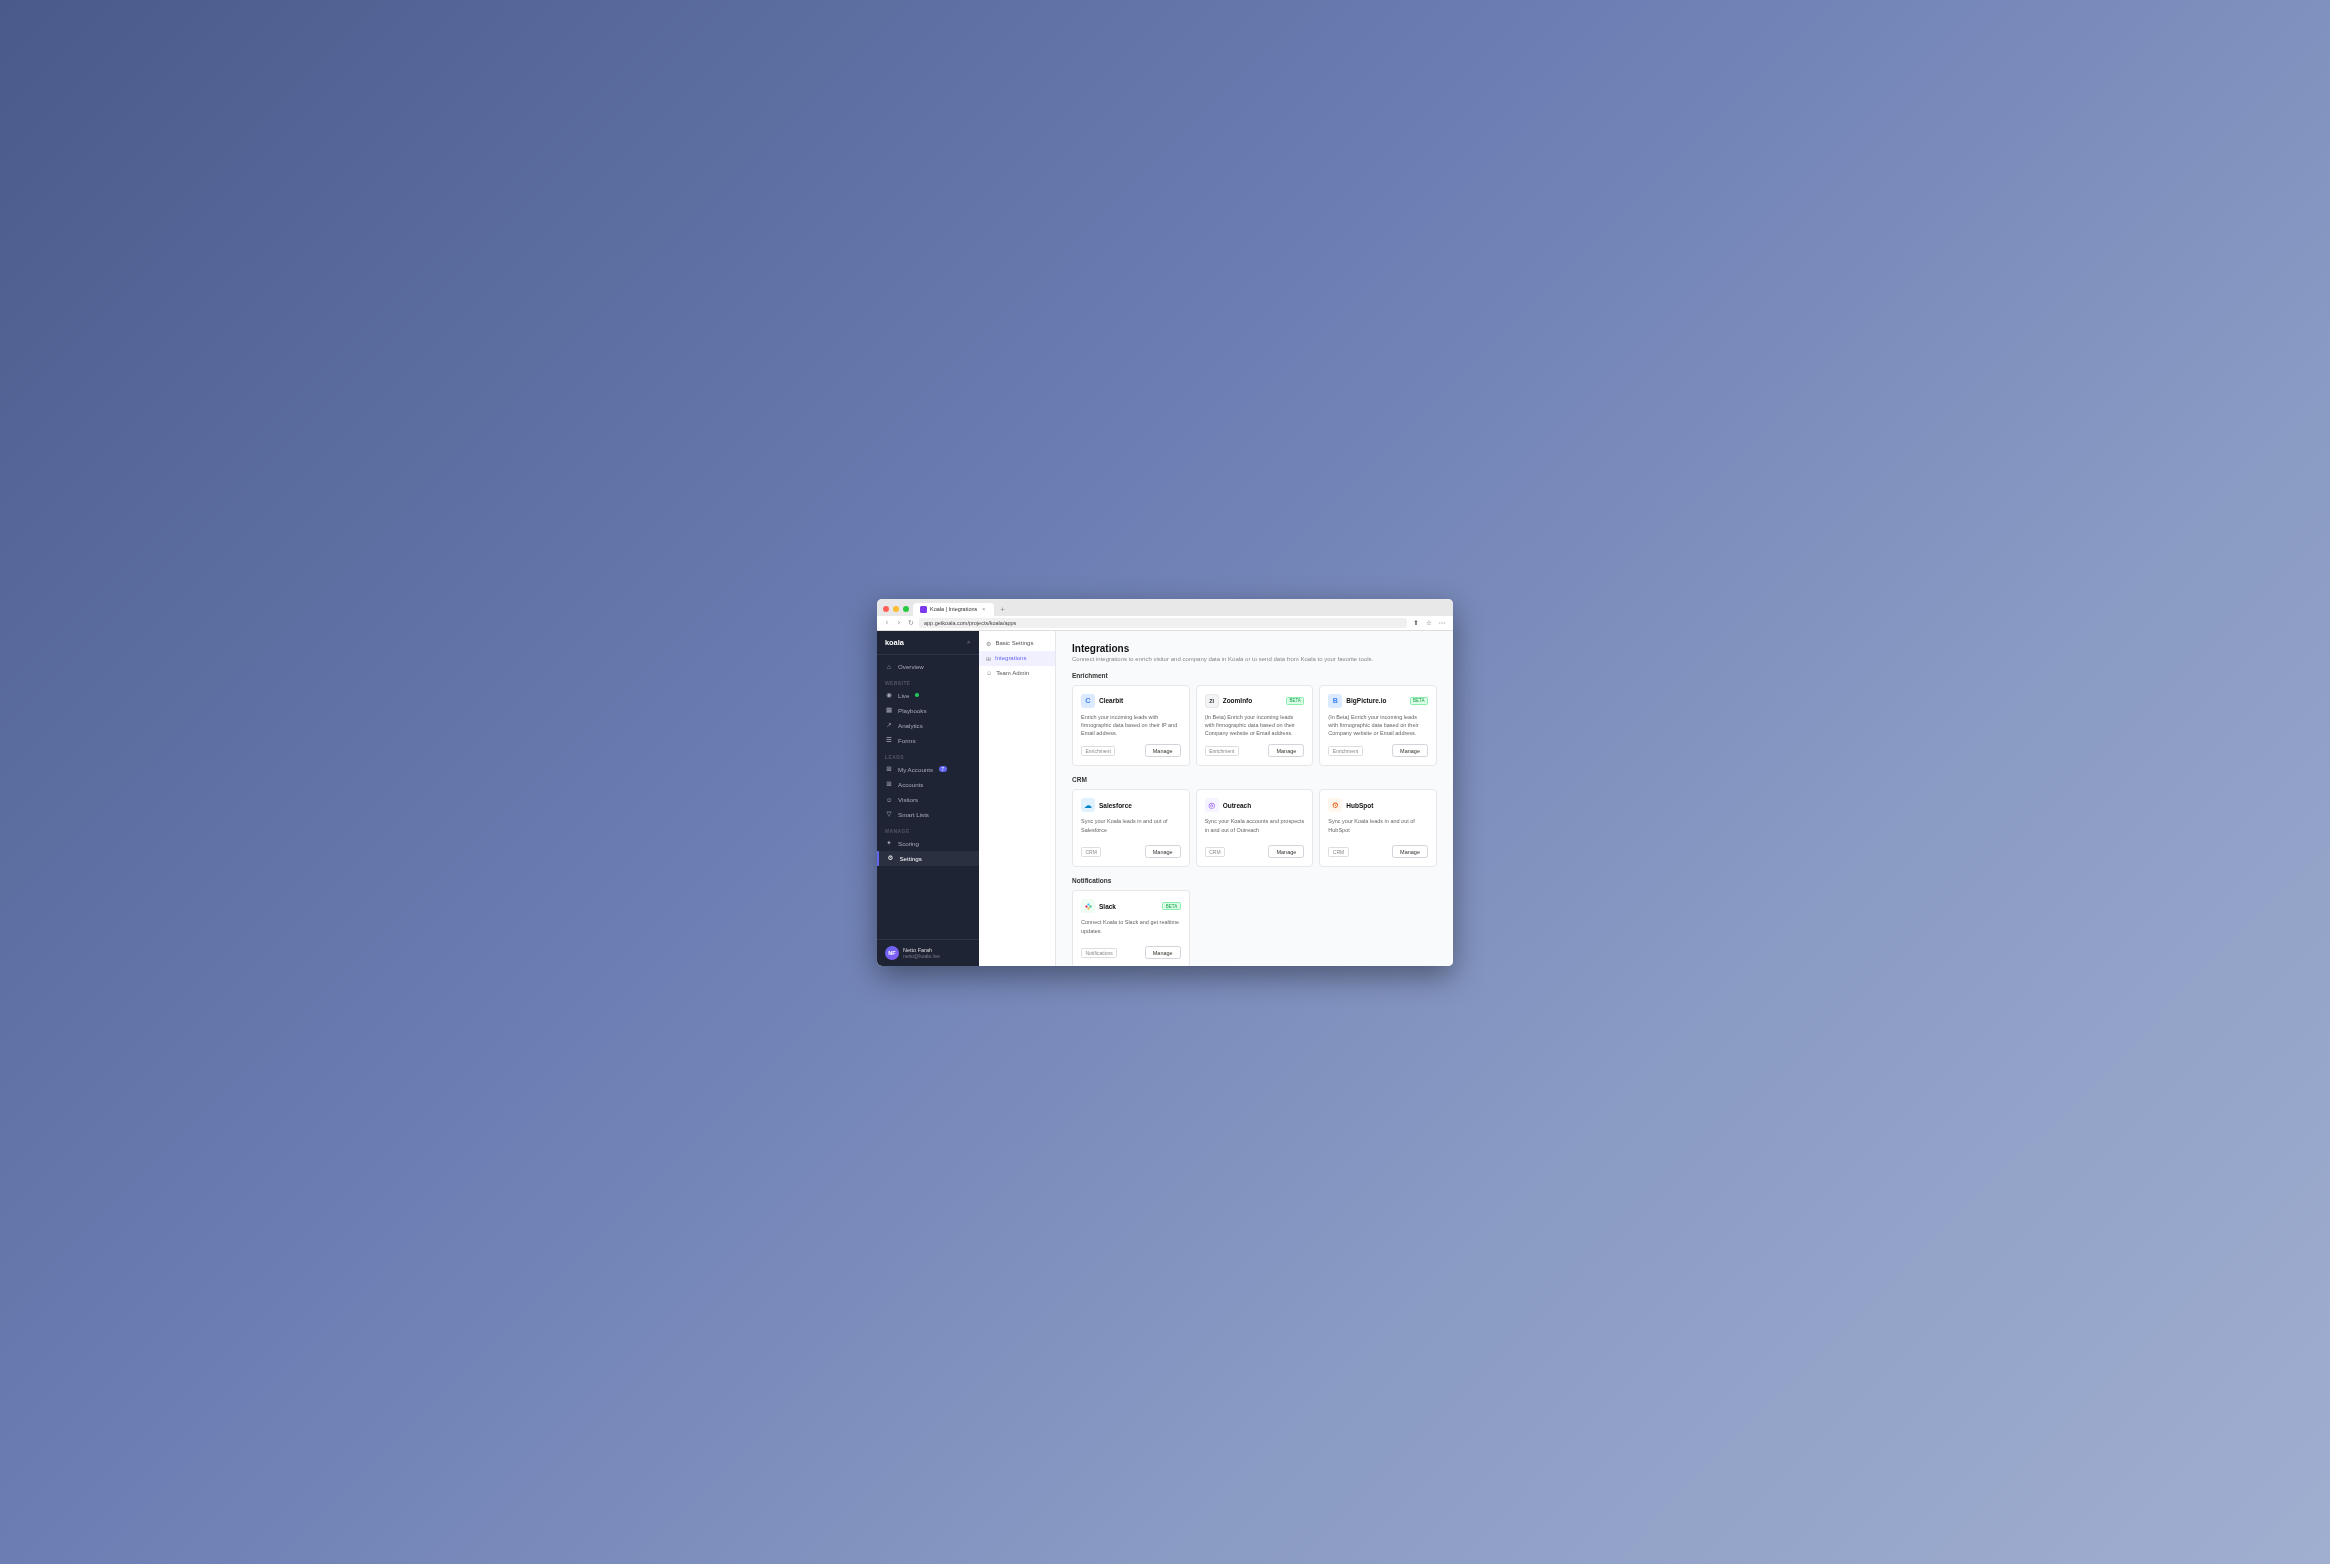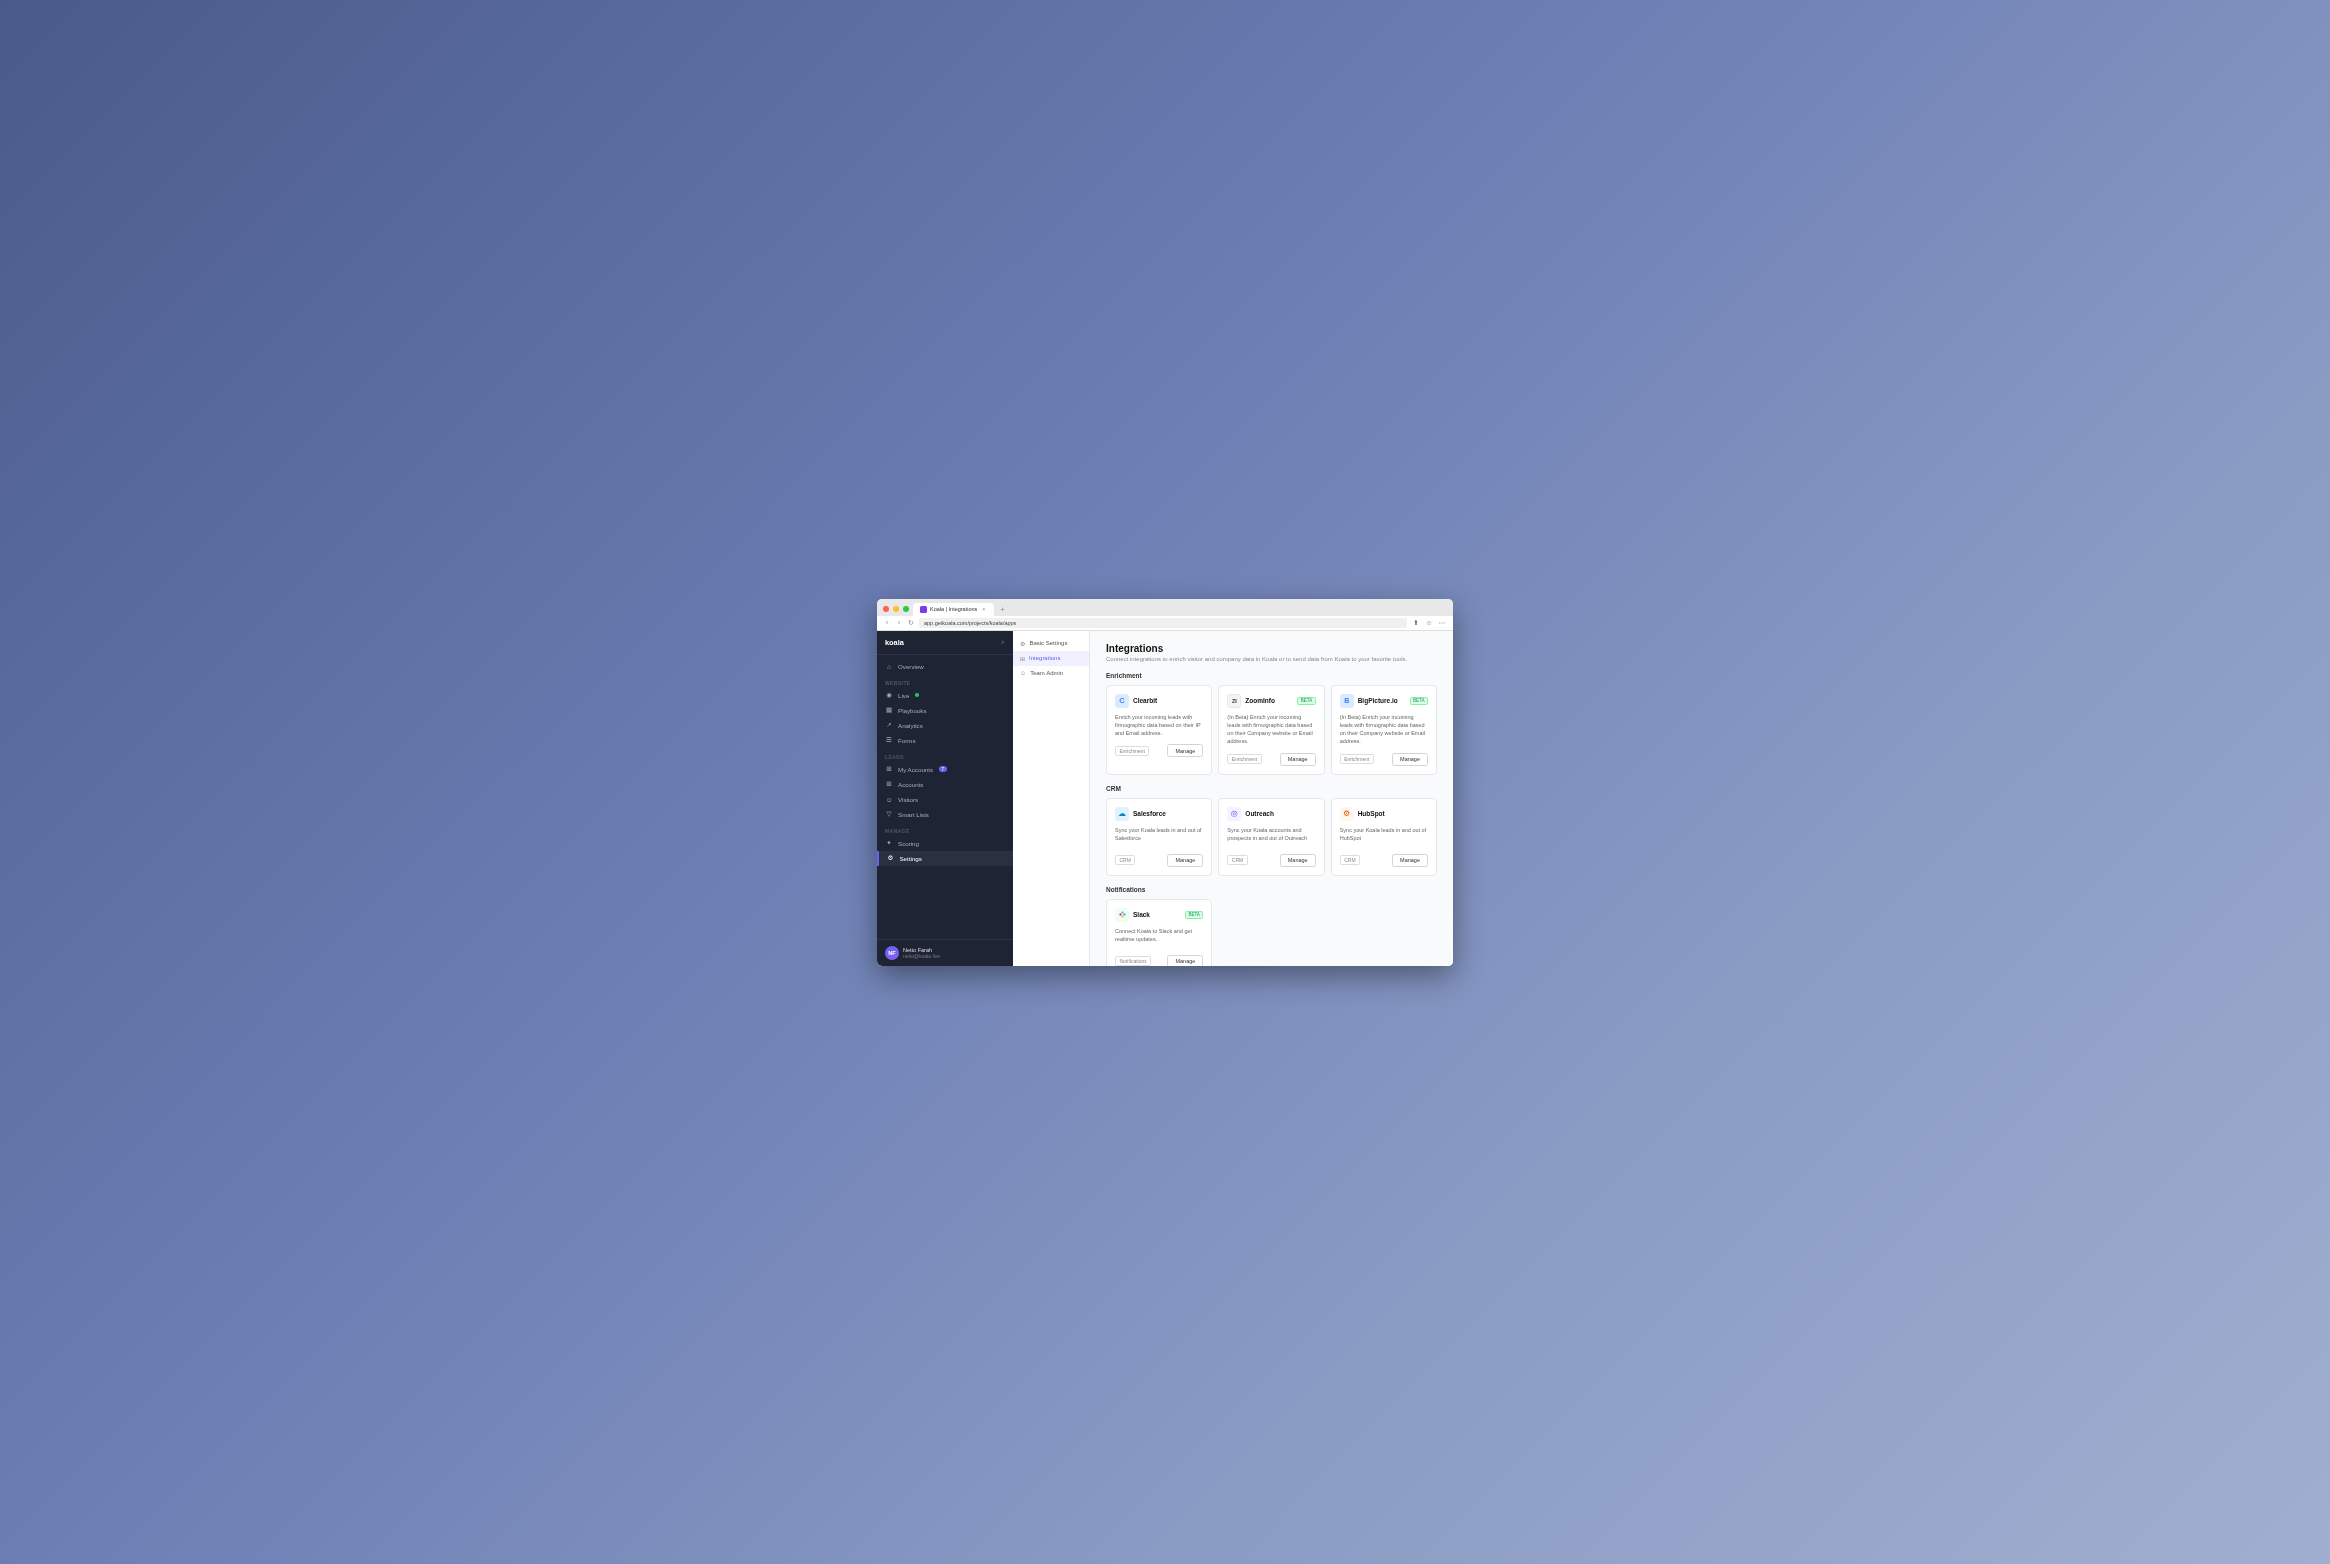--- a/index.html
+++ b/index.html
@@ -111,21 +111,21 @@
       display: flex; align-items: center; justify-content: center;
     }
     .app-body {
       display: flex;
       flex: 1;
       overflow: hidden;
       background: #fff;
     }
     
     .sidebar {
-      width: 136px;
+      width: 102px;
       background: #1e2433;
       color: #fff;
       display: flex;
       flex-direction: column;
       flex-shrink: 0;
       overflow-y: auto;
     }
     .sidebar-header {
       display: flex;
       align-items: center;

